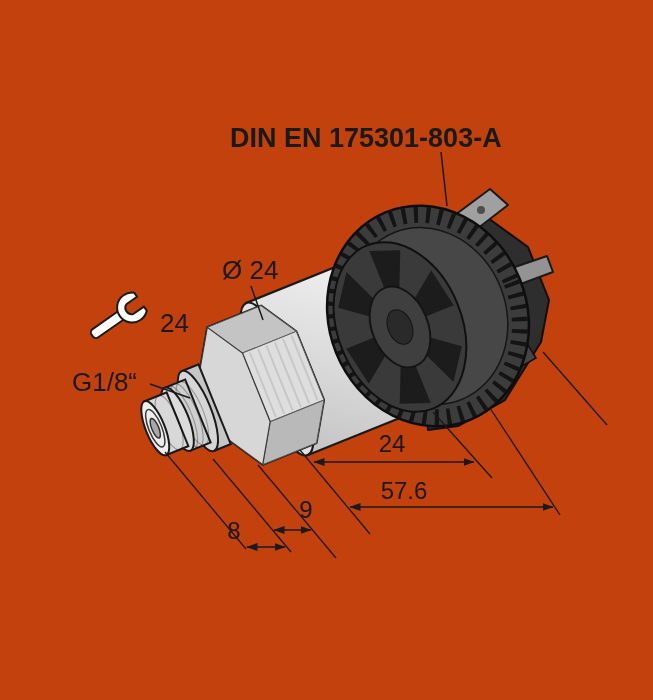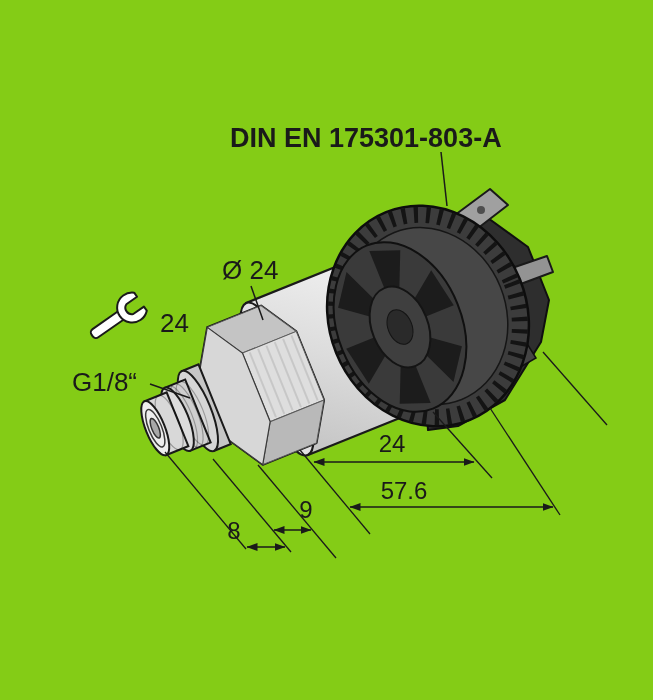--- a/index.html
+++ b/index.html
@@ -8,21 +8,21 @@
     background: #ffffff;
     width: 653px;
     height: 700px;
     overflow: hidden;
     font-family: "Liberation Sans", sans-serif;
   }
   .stage {
     position: relative;
     width: 653px;
     height: 700px;
-    background: #84cc16;
+    background: #c2410c;
   }
   svg { display: block; }
   text {
     fill: #1a1a1a;
     font-family: "Liberation Sans", sans-serif;
   }
   .lbl-standard { font-size: 27px; font-weight: 700; }
   .lbl-big { font-size: 26px; font-weight: 400; }
   .lbl-dim { font-size: 24px; font-weight: 400; }
 </style>

